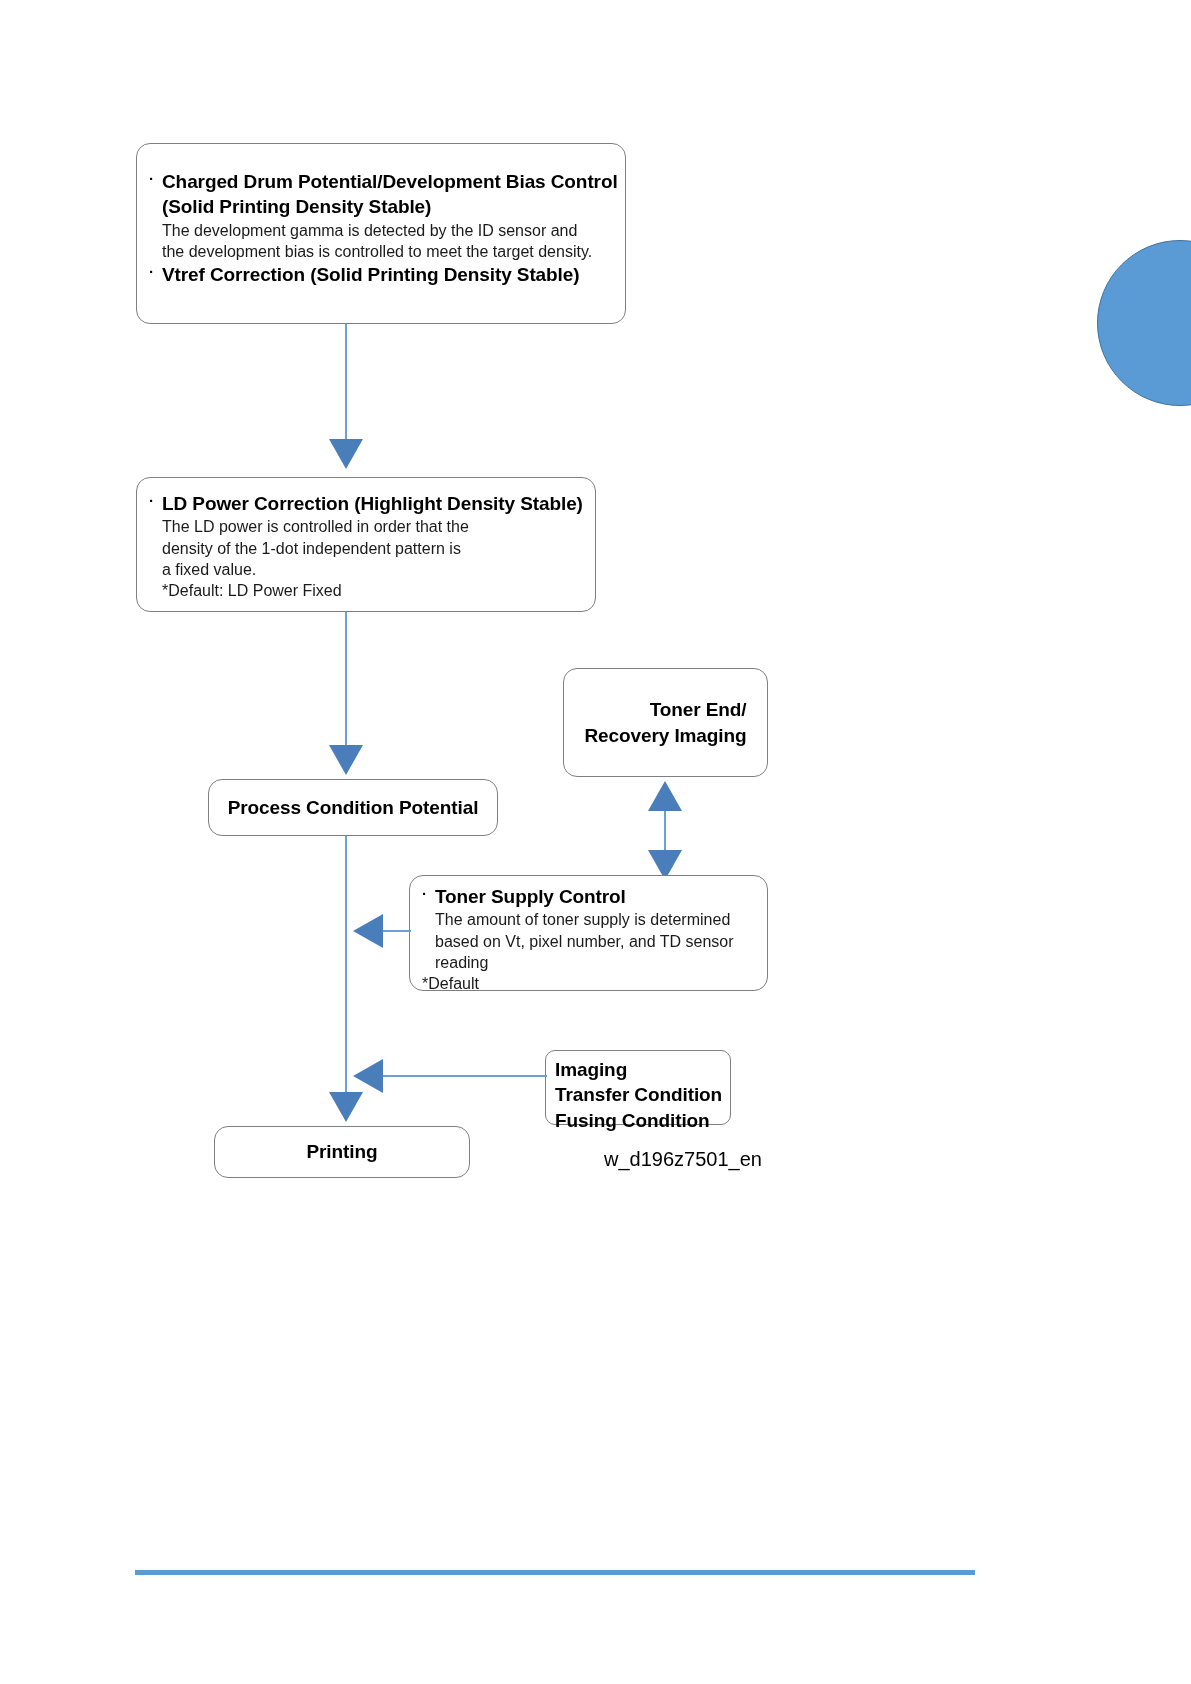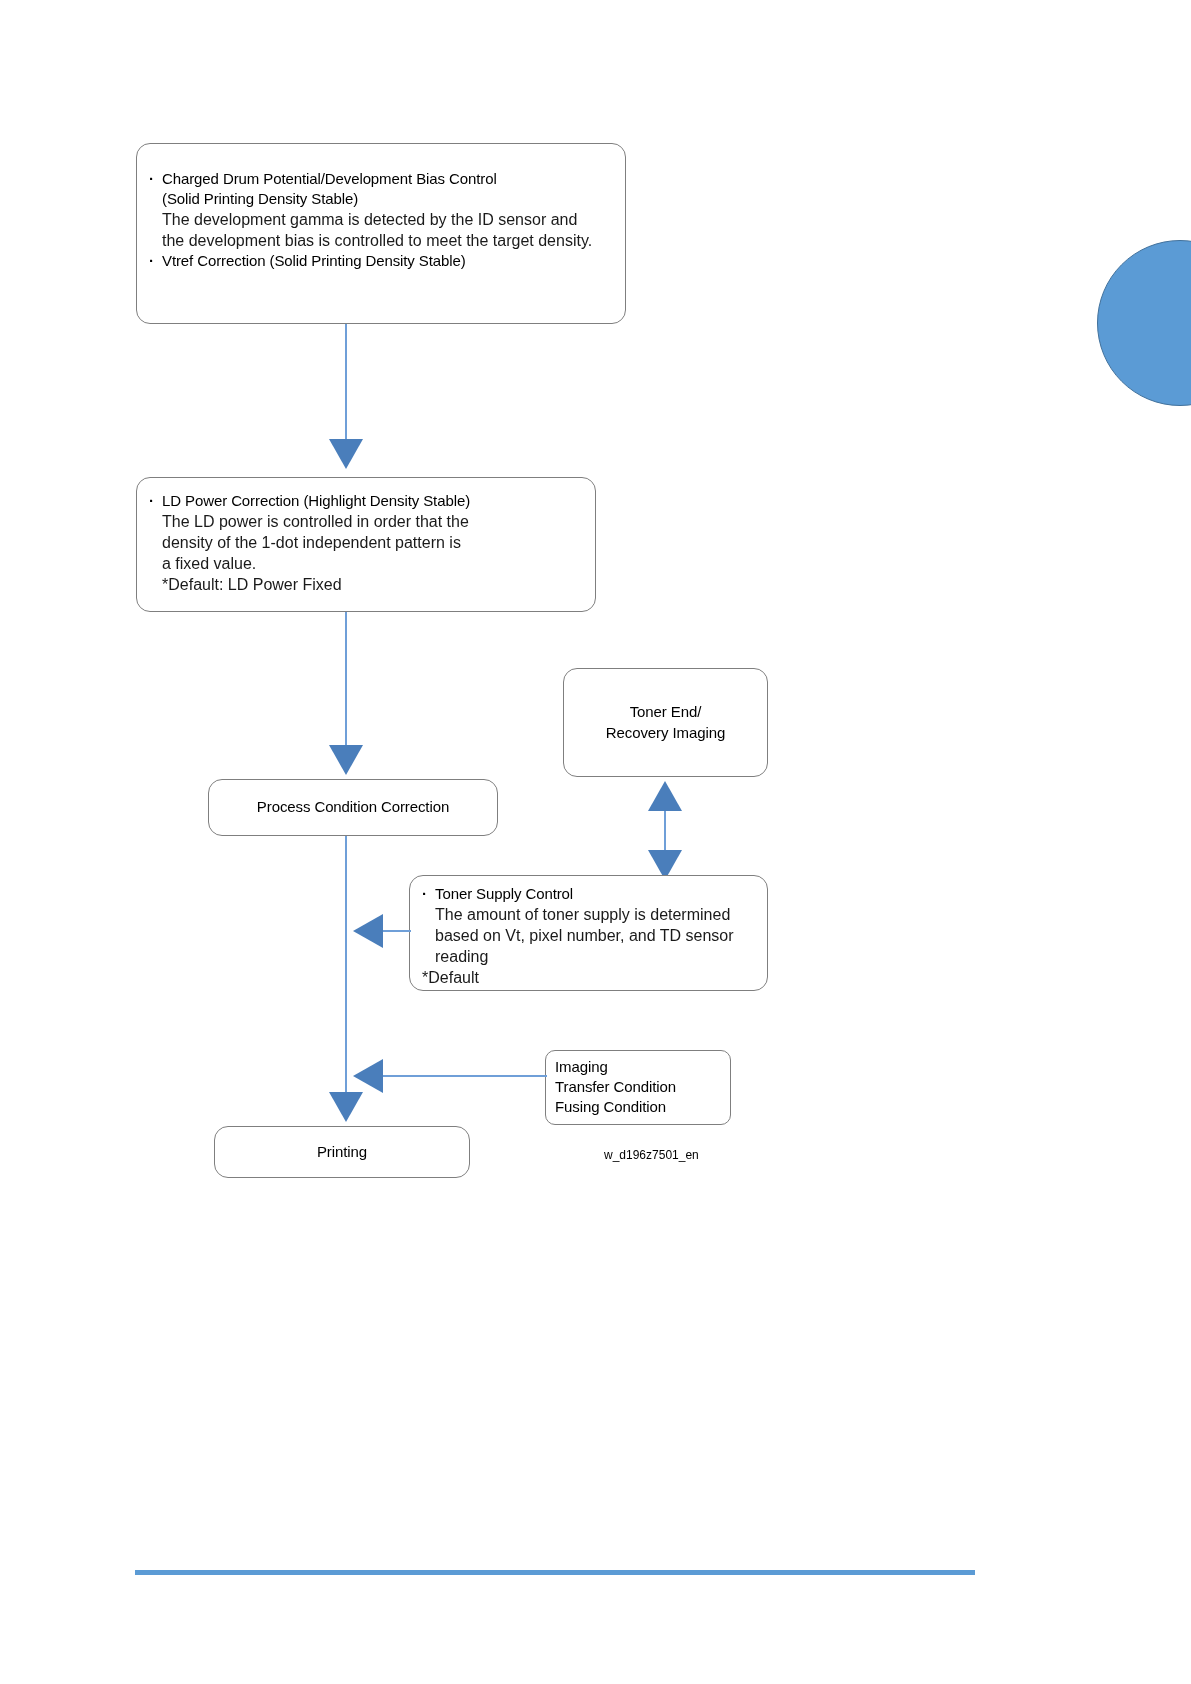--- a/index.html
+++ b/index.html
@@ -36,22 +36,22 @@
     background: #ffffff;
     border: 1px solid #7F7F7F;
     border-radius: 14px;
     color: #000000;
   }
   .node .pad {
     padding: 10px 12px;
   }
 
   .b-line {
-    font-size: 15px;
-    font-weight: normal;
+    font-size: 19px;
+    font-weight: bold;
     line-height: 1.34;
     letter-spacing: -0.1px;
     white-space: nowrap;
   }
   .p-line {
     font-size: 16px;
     font-weight: normal;
     line-height: 1.32;
     color: #1a1a1a;
     white-space: nowrap;
@@ -69,21 +69,21 @@
     text-align: left;
     color: #000;
   }
   .bullet-body { flex: 1 1 auto; }
 
   .centered {
     display: flex;
     align-items: center;
     justify-content: center;
     height: 100%;
-    text-align: center;
+    text-align: right;
   }
   .centered .b-line { white-space: normal; }
 
   
   .vline {
     position: absolute;
     width: 2px;
     background: #6F9FD8;
   }
   .hline {
@@ -108,21 +108,21 @@
   }
   .arrow-left {
     border-top: 17px solid transparent;
     border-bottom: 17px solid transparent;
     border-right: 30px solid #4A7EBB;
   }
 
   
   .caption {
     position: absolute;
-    font-size: 12px;
+    font-size: 20px;
     color: #000;
     white-space: nowrap;
   }
   .footer-rule {
     position: absolute;
     height: 5px;
     background: #5B9BD5;
   }
 </style>
 </head>
@@ -168,21 +168,21 @@
         </span>
       </div>
     </div>
   </div>
 
   <div class="vline" style="left:345px; top:612px; height:133px;"></div>
   <div class="arrow arrow-down" style="left:329px; top:745px;"></div>
 
   <div class="node" style="left:208px; top:779px; width:290px; height:57px;">
     <div class="centered">
-      <div class="b-line">Process Condition Correction</div>
+      <div class="b-line">Process Condition Potential</div>
     </div>
   </div>
 
   <div class="node" style="left:563px; top:668px; width:205px; height:109px;">
     <div class="centered">
       <div>
         <div class="b-line">Toner End/</div>
         <div class="b-line">Recovery Imaging</div>
       </div>
     </div>

